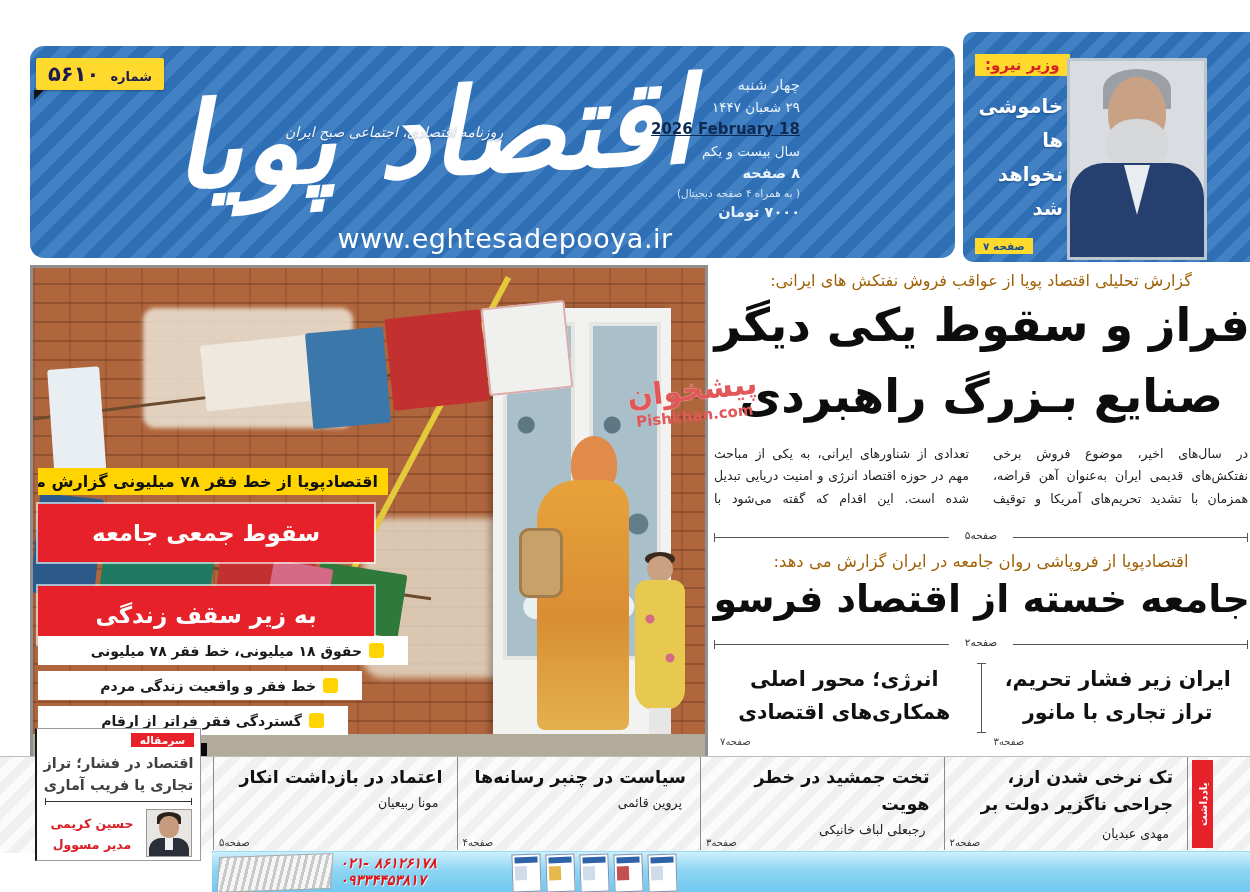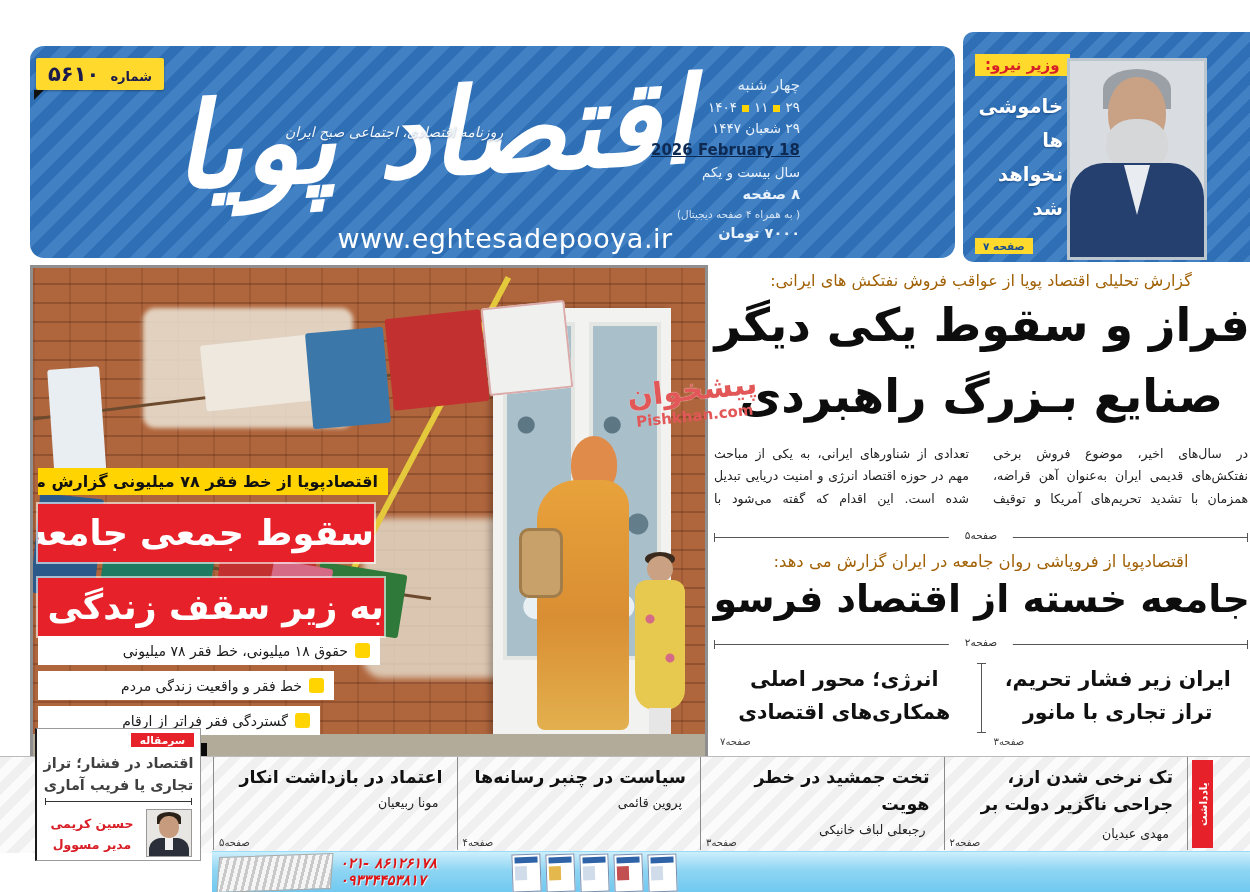--- a/index.html
+++ b/index.html
@@ -118,28 +118,28 @@
   .g-hair{position:absolute;left:12px;top:-4px;width:30px;height:14px;border-radius:50%;background:#3a2a1d;}
   .g-dress{position:absolute;left:2px;top:24px;width:50px;height:130px;border-radius:12px 12px 20px 20px;
     background:#e8c94f;background-image:radial-gradient(circle at 30% 30%,#d46a86 0 4px,transparent 5px),radial-gradient(circle at 70% 60%,#d46a86 0 4px,transparent 5px);}
   .g-legs{position:absolute;left:16px;top:152px;width:22px;height:28px;background:#e6e6e6;}
 
   .photo-kicker{
     left:5px;top:200px;background:#ffd400;color:#111;font-weight:bold;
     font-size:16px;padding:4px 10px;direction:rtl;white-space:nowrap;max-width:330px;overflow:hidden;
   }
   .photo-h{
-    left:5px;background:#e62129;color:#fff;font-weight:900;font-size:35px;
+    left:5px;background:#e62129;color:#fff;font-weight:900;font-size:23px;
     width:336px;height:58px;line-height:58px;text-align:center;direction:rtl;
     white-space:nowrap;overflow:hidden;box-shadow:0 0 0 2px rgba(255,255,255,.6);
   }
-  .photo-h.l1{top:236px;} .photo-h.l2{top:310px;padding-left:10px;}
+  .photo-h.l1{top:236px;} .photo-h.l2{top:318px;}
   .bullet-strip{
     left:5px;height:29px;background:#ffffff;direction:rtl;display:flex;align-items:center;
-    padding:0 10px;font-weight:normal;color:#1a1a1a;font-size:14px;white-space:nowrap;overflow:hidden;
+    padding:0 24px;font-weight:bold;color:#1a1a1a;font-size:14px;white-space:nowrap;overflow:hidden;
   }
   .bullet-strip .bsq{width:15px;height:15px;background:#ffd400;border-radius:3px;margin-left:7px;flex:0 0 auto;}
   .bs1{top:368px;width:322px;} .bs2{top:403px;width:276px;} .bs3{top:438px;width:262px;text-align:right;}
   .photo-page{
     left:22px;bottom:3px;background:#ffffff;color:#222;font-size:10.5px;
     padding:1px 8px;direction:rtl;font-weight:bold;
   }
   .redact{left:78px;bottom:2px;width:96px;height:15px;background:#0a0a0a;}
   #watermark{left:618px;top:372px;width:150px;text-align:center;transform:rotate(-6deg);z-index:5;}
   #watermark .fa{color:#e25757;font-weight:900;font-size:30px;direction:rtl;text-shadow:0 0 1px #fff;}
@@ -245,23 +245,20 @@
 <div id="masthead" class="abs">
   <div class="logo abs">اقتصاد پویا</div>
   <div class="tagline abs">روزنامه اقتصادی، اجتماعی صبح ایران</div>
   <div class="issue-badge abs">
     <span class="lbl">شماره</span>
     <span class="num">۵۶۱۰</span>
   </div>
   <div class="issue-arrow abs"></div>
   <div class="dateblock abs">
     <div class="row d-weekday">چهار شنبه</div>
-    <div class="row">
-      <span>۲۹</span><span class="sq"></span><span>۱۱</span><span class="sq"></span><span>۱۴۰۴</span>
-    </div>
     <div class="row">۲۹ شعبان ۱۴۴۷</div>
     <div class="row d-greg">2026 February 18</div>
     <div class="row">سال بیست و یکم</div>
     <div class="row d-bold">۸ صفحه</div>
     <div class="row d-note">( به همراه ۴ صفحه دیجیتال)</div>
     <div class="row d-bold">۷۰۰۰ تومان</div>
   </div>
   <div class="url abs">www.eghtesadepooya.ir</div>
 </div>
 

